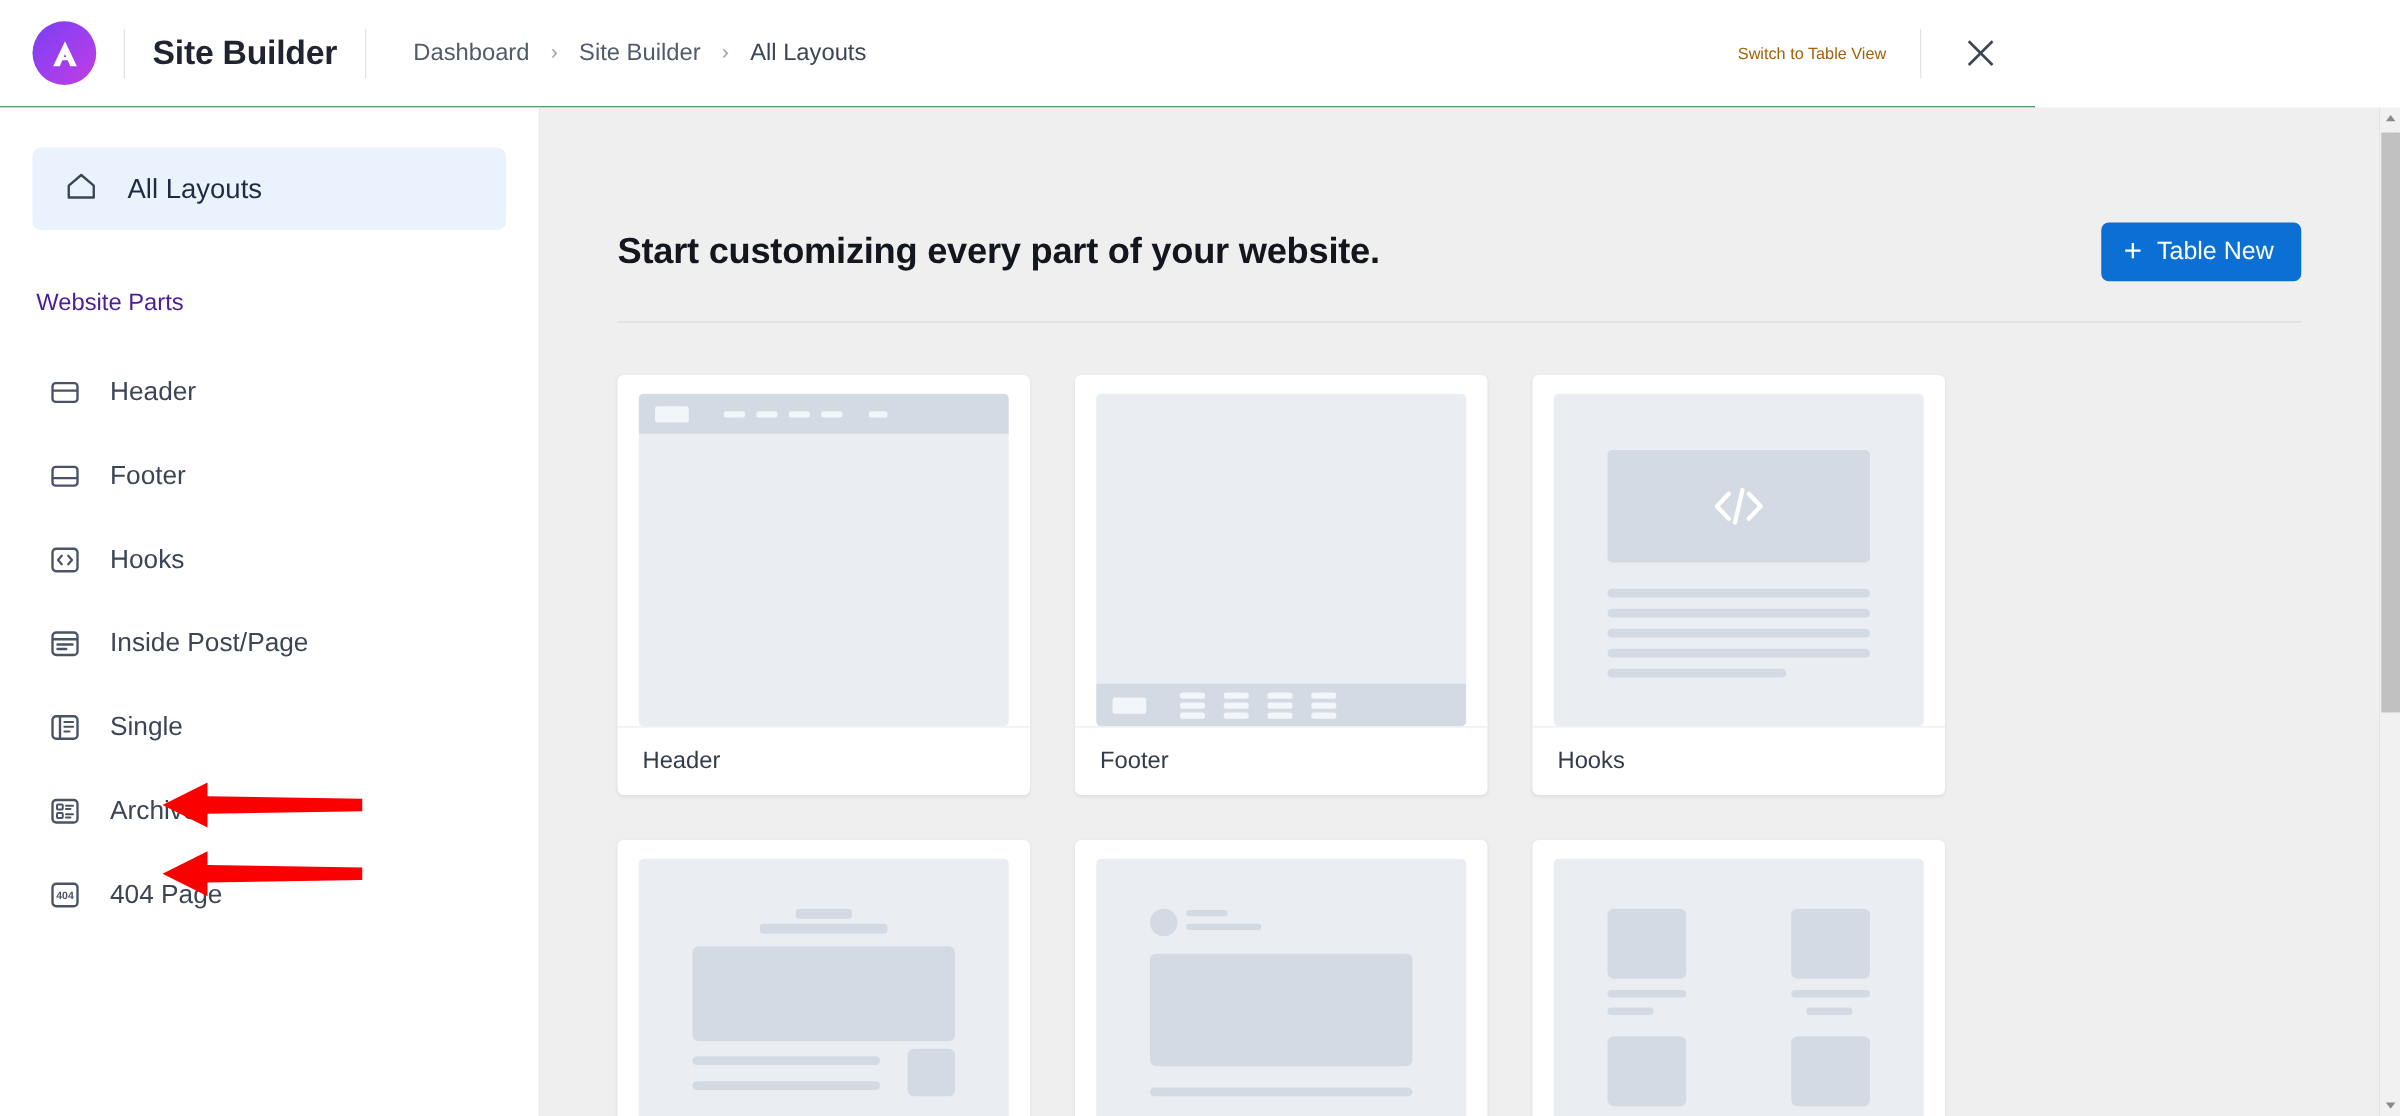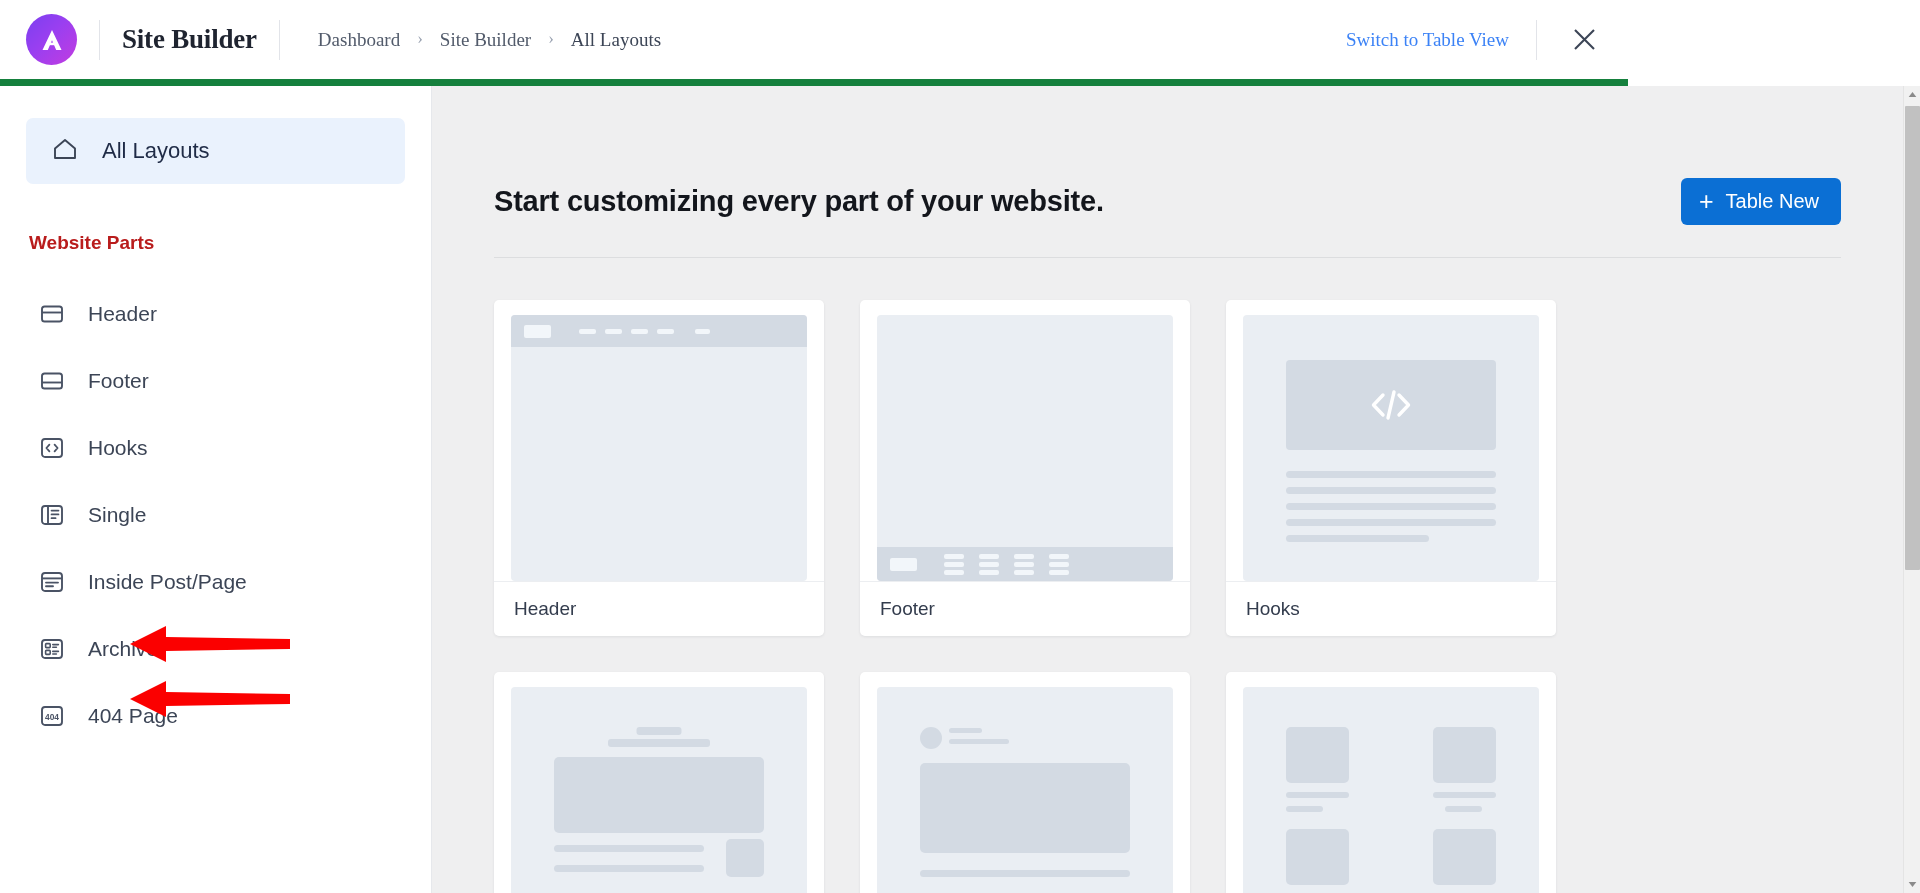--- a/index.html
+++ b/index.html
@@ -9,22 +9,22 @@
     background: #ffffff;
     font-family: "Liberation Sans", sans-serif;
     -webkit-font-smoothing: antialiased;
   }
 
   
   .topbar {
     position: absolute; left: 0; top: 0;
     width: 1628px; height: 86px;
     background: #ffffff;
-    border-bottom: 7px solid #15803d;
-    display: flex; align-items: center; font-family: Liberation Serif, serif;
+    border-bottom: 1px solid #15803d;
+    display: flex; align-items: center;
   }
   .logo-wrap { margin-left: 26px; display: flex; align-items: center; }
   .logo {
     width: 51px; height: 51px; border-radius: 50%;
     background: linear-gradient(135deg, #7b3ff0 0%, #9a3ff0 45%, #c23ce0 100%);
     display: flex; align-items: center; justify-content: center;
   }
   .logo svg { display: block; }
   .vdiv { width: 1px; height: 40px; background: #e2e4e9; margin: 0 22px; }
   .app-title {
@@ -38,21 +38,21 @@
   .crumb { color: #525b6b; white-space: nowrap; }
   .crumb:last-child { color: #3c4556; }
   .crumb-sep {
     margin: 0 17px; color: #9aa2b1; font-size: 17px; line-height: 1;
     display: inline-block; transform: translateY(-1px);
   }
   .topbar-right {
     margin-left: auto; display: flex; align-items: center; margin-right: 24px;
   }
   .switch-view {
-    font-size: 19px; color: #3b82f6; white-space: nowrap; cursor: pointer; text-align: right;
+    font-size: 13px; color: #a16207; white-space: nowrap; cursor: pointer; text-align: right;
   }
   .vdiv2 { width: 1px; height: 40px; background: #e2e4e9; margin: 0 27px; }
   .close-btn {
     width: 40px; height: 40px; display: flex; align-items: center; justify-content: center;
     cursor: pointer;
   }
 
   
   .sidebar {
     position: absolute; left: 0; top: 86px;
@@ -65,21 +65,21 @@
     margin: 0 26px; height: 66px;
     background: #eaf2fd; border-radius: 7px;
     display: flex; align-items: center; padding-left: 24px;
     cursor: pointer;
   }
   .nav-home .label {
     font-size: 22px; color: #1f2b46; font-weight: 500; margin-left: 22px;
   }
   .section-title {
     margin: 48px 0 0 29px;
-    font-size: 19px; font-weight: 700; color: #b91c1c;
+    font-size: 19px; font-weight: 400; color: #4c1d95;
   }
   .nav-list { margin-top: 26px; }
   .nav-item {
     height: 67px; display: flex; align-items: center;
     padding-left: 38px; cursor: pointer; position: relative;
   }
   .nav-item .ico { width: 28px; height: 28px; flex: 0 0 28px; }
   .nav-item .label {
     font-size: 21px; color: #3c4556; margin-left: 22px; white-space: nowrap;
   }
@@ -288,36 +288,36 @@
           <path d="M11.4 10.6 L8.4 14 L11.4 17.4 M16.6 10.6 L19.6 14 L16.6 17.4" fill="none" stroke="#4a5365" stroke-width="1.8" stroke-linecap="round" stroke-linejoin="round"></path>
         </svg>
       </span>
       <span class="label">Hooks</span>
     </div>
 
     <div class="nav-item">
       <span class="ico">
         <svg width="28" height="28" viewBox="0 0 28 28" aria-hidden="true">
           <rect x="4" y="5" width="20" height="18" rx="3" fill="none" stroke="#4a5365" stroke-width="1.9"></rect>
+          <path d="M4 10.4 H24" stroke="#4a5365" stroke-width="1.9"></path>
+          <path d="M8 14.6 H20 M8 18.2 H15" stroke="#4a5365" stroke-width="1.9" stroke-linecap="round"></path>
+        </svg>
+      </span>
+      <span class="label">Inside Post/Page</span>
+    </div>
+
+    <div class="nav-item">
+      <span class="ico">
+        <svg width="28" height="28" viewBox="0 0 28 28" aria-hidden="true">
+          <rect x="4" y="5" width="20" height="18" rx="3" fill="none" stroke="#4a5365" stroke-width="1.9"></rect>
           <path d="M10 5 V23" stroke="#4a5365" stroke-width="1.9"></path>
           <path d="M13.5 9.6 H20.5 M13.5 13.4 H20.5 M13.5 17.2 H17.6" stroke="#4a5365" stroke-width="1.7" stroke-linecap="round"></path>
         </svg>
       </span>
       <span class="label">Single</span>
-    </div>
-
-    <div class="nav-item">
-      <span class="ico">
-        <svg width="28" height="28" viewBox="0 0 28 28" aria-hidden="true">
-          <rect x="4" y="5" width="20" height="18" rx="3" fill="none" stroke="#4a5365" stroke-width="1.9"></rect>
-          <path d="M4 10.4 H24" stroke="#4a5365" stroke-width="1.9"></path>
-          <path d="M8 14.6 H20 M8 18.2 H15" stroke="#4a5365" stroke-width="1.9" stroke-linecap="round"></path>
-        </svg>
-      </span>
-      <span class="label">Inside Post/Page</span>
     </div>
 
     <div class="nav-item">
       <span class="ico">
         <svg width="28" height="28" viewBox="0 0 28 28" aria-hidden="true">
           <rect x="4" y="5" width="20" height="18" rx="3" fill="none" stroke="#4a5365" stroke-width="1.9"></rect>
           <rect x="7.6" y="8.6" width="4.6" height="4" rx="0.8" fill="none" stroke="#4a5365" stroke-width="1.6"></rect>
           <rect x="7.6" y="15.4" width="4.6" height="4" rx="0.8" fill="none" stroke="#4a5365" stroke-width="1.6"></rect>
           <path d="M14.8 9.6 H20.4 M14.8 12.2 H18.4 M14.8 16.4 H20.4 M14.8 19 H18.4" stroke="#4a5365" stroke-width="1.6" stroke-linecap="round"></path>
         </svg>

